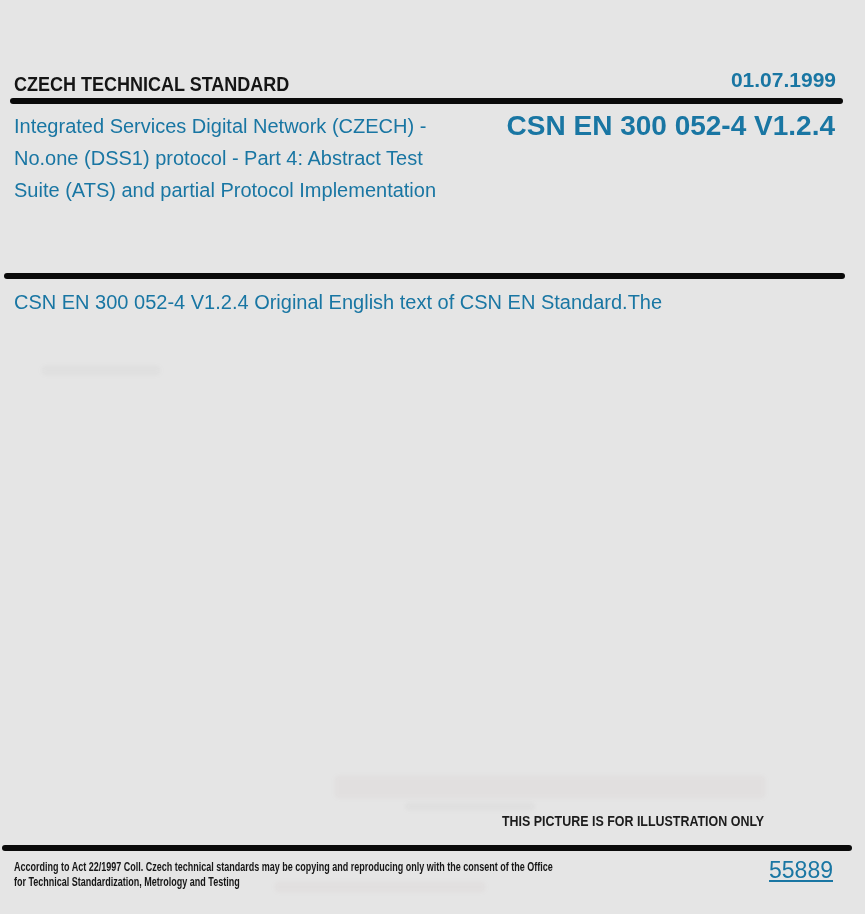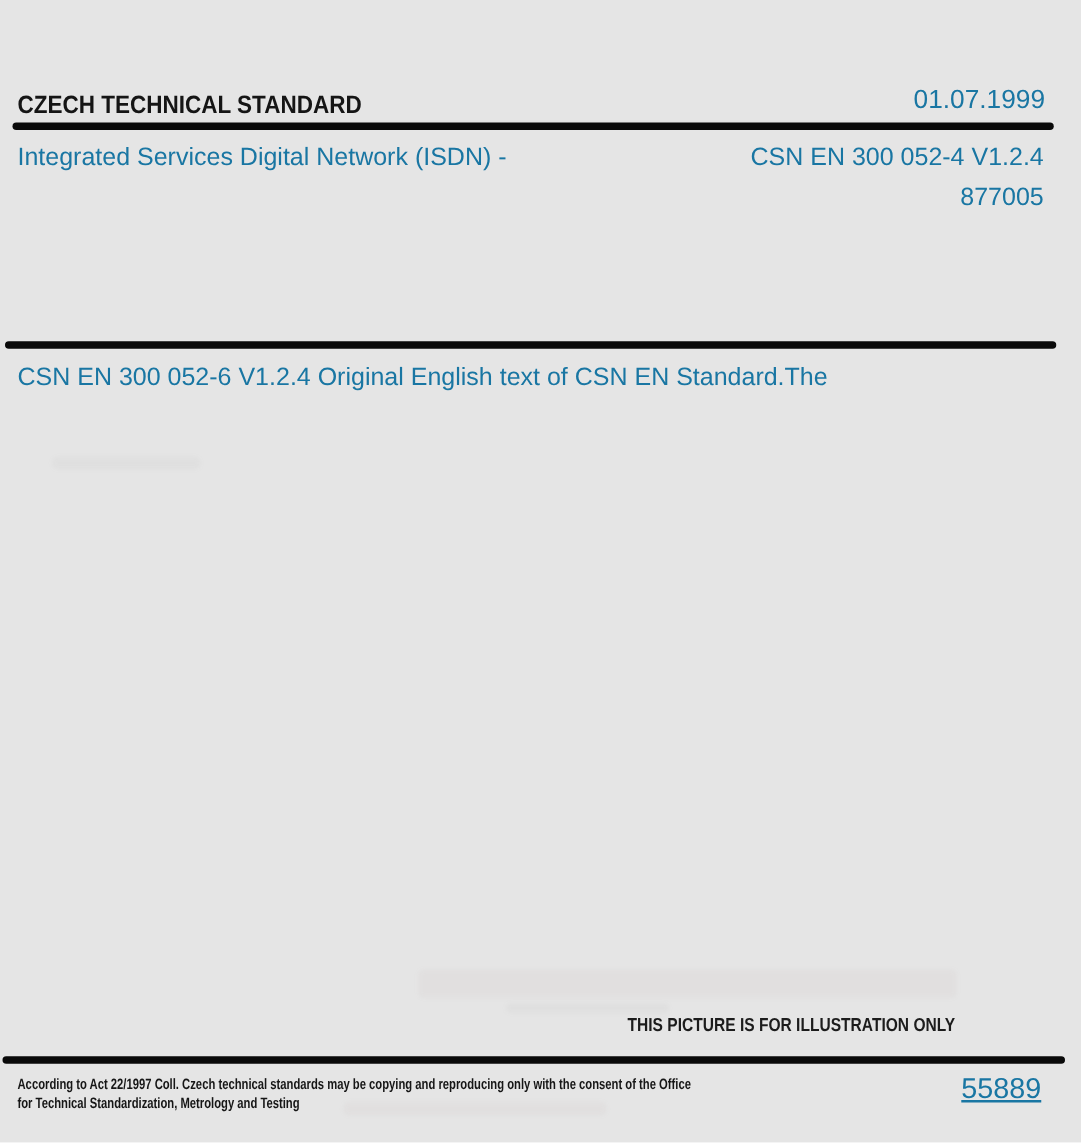--- a/index.html
+++ b/index.html
@@ -30,20 +30,21 @@
     line-height: 20px;
   }
   .header-date {
     position: absolute;
     right: 29px;
     top: 68px;
     font-size: 21px;
     color: #1976a3;
     line-height: 24px;
     white-space: nowrap;
+    font-weight: bold;
   }
   
   .rule {
     position: absolute;
     background: #0a0a0a;
     border-radius: 3px;
   }
   .rule-top    { left: 10px; top: 98px;  width: 833px; height: 6px; }
   .rule-mid    { left: 4px;  top: 273px; width: 841px; height: 6px; }
   .rule-bottom { left: 2px;  top: 845px; width: 850px; height: 6px; }
@@ -54,25 +55,26 @@
     top: 110px;
     width: 520px;
     font-size: 20px;
     line-height: 32px;
     color: #1976a3;
   }
   .std-ref {
     position: absolute;
     right: 30px;
     top: 110px;
-    text-align: right;
-    font-size: 20px;
+    text-align: center;
+    font-size: 28px;
     line-height: 32px;
     color: #1976a3;
     white-space: nowrap;
+    font-weight: bold;
   }
   
   .annotation {
     position: absolute;
     left: 14px;
     top: 286px;
     width: 740px;
     font-size: 20px;
     line-height: 32px;
     color: #1976a3;
@@ -128,32 +130,33 @@
 </head>
 <body>
 
 <div class="page">
 
   <div class="header-title">CZECH TECHNICAL STANDARD</div>
   <div class="header-date">01.07.1999</div>
   <div class="rule rule-top"></div>
 
   <div class="std-title">
-    <div>Integrated Services Digital Network (ISDN) -</div>
+    <div>Integrated Services Digital Network (CZECH) -</div>
+    <div>No.one (DSS1) protocol - Part 4: Abstract Test</div>
+    <div>Suite (ATS) and partial Protocol Implementation</div>
   </div>
 
   <div class="std-ref">
     <div>CSN EN 300 052-4 V1.2.4</div>
-    <div>877005</div>
   </div>
 
   <div class="rule rule-mid"></div>
 
   <div class="annotation">
-    <div>CSN EN 300 052-6 V1.2.4 Original English text of CSN EN Standard.The</div>
+    <div>CSN EN 300 052-4 V1.2.4 Original English text of CSN EN Standard.The</div>
   </div>
 
   <div class="smudge smudge-1"></div>
   <div class="smudge smudge-2"></div>
   <div class="smudge smudge-3"></div>
   <div class="smudge smudge-4"></div>
 
   <div class="illustration-notice">THIS PICTURE IS FOR ILLUSTRATION ONLY</div>
 
   <div class="rule rule-bottom"></div>

